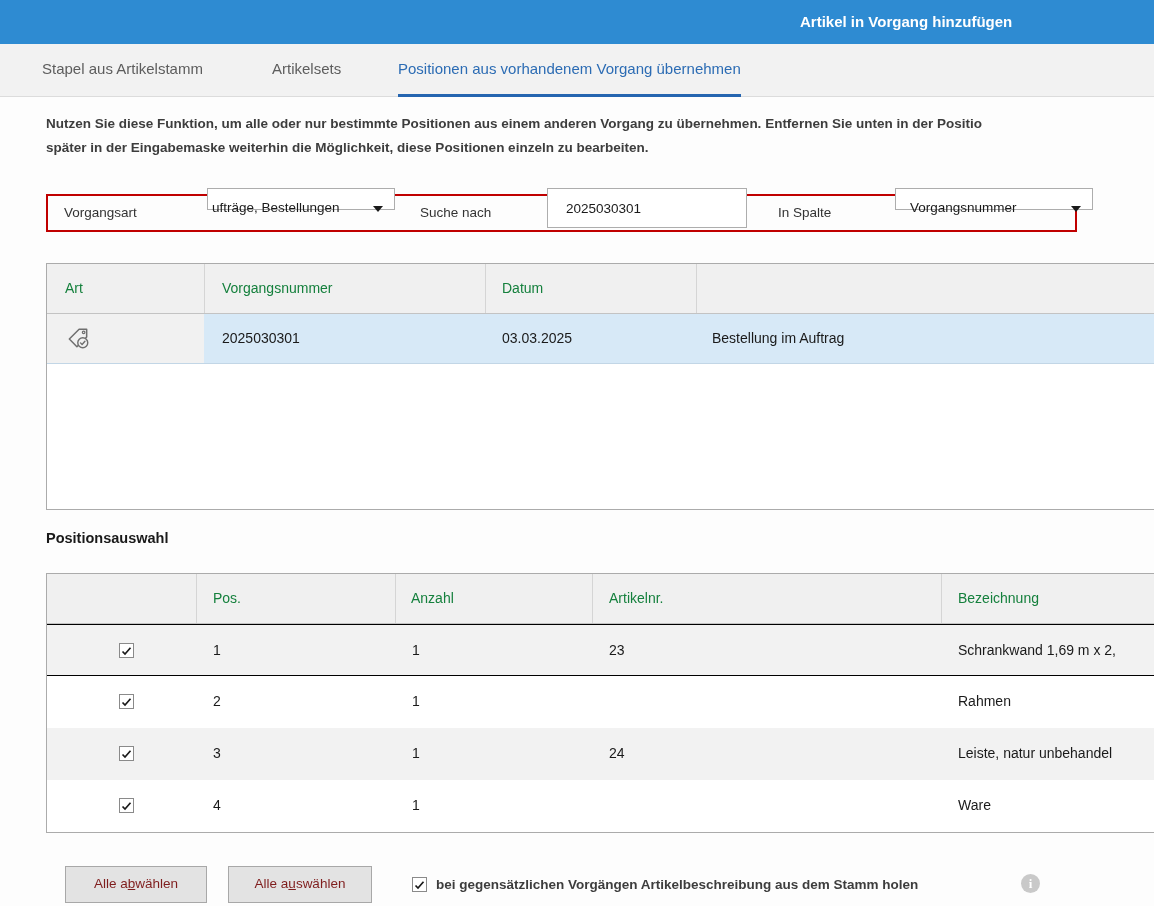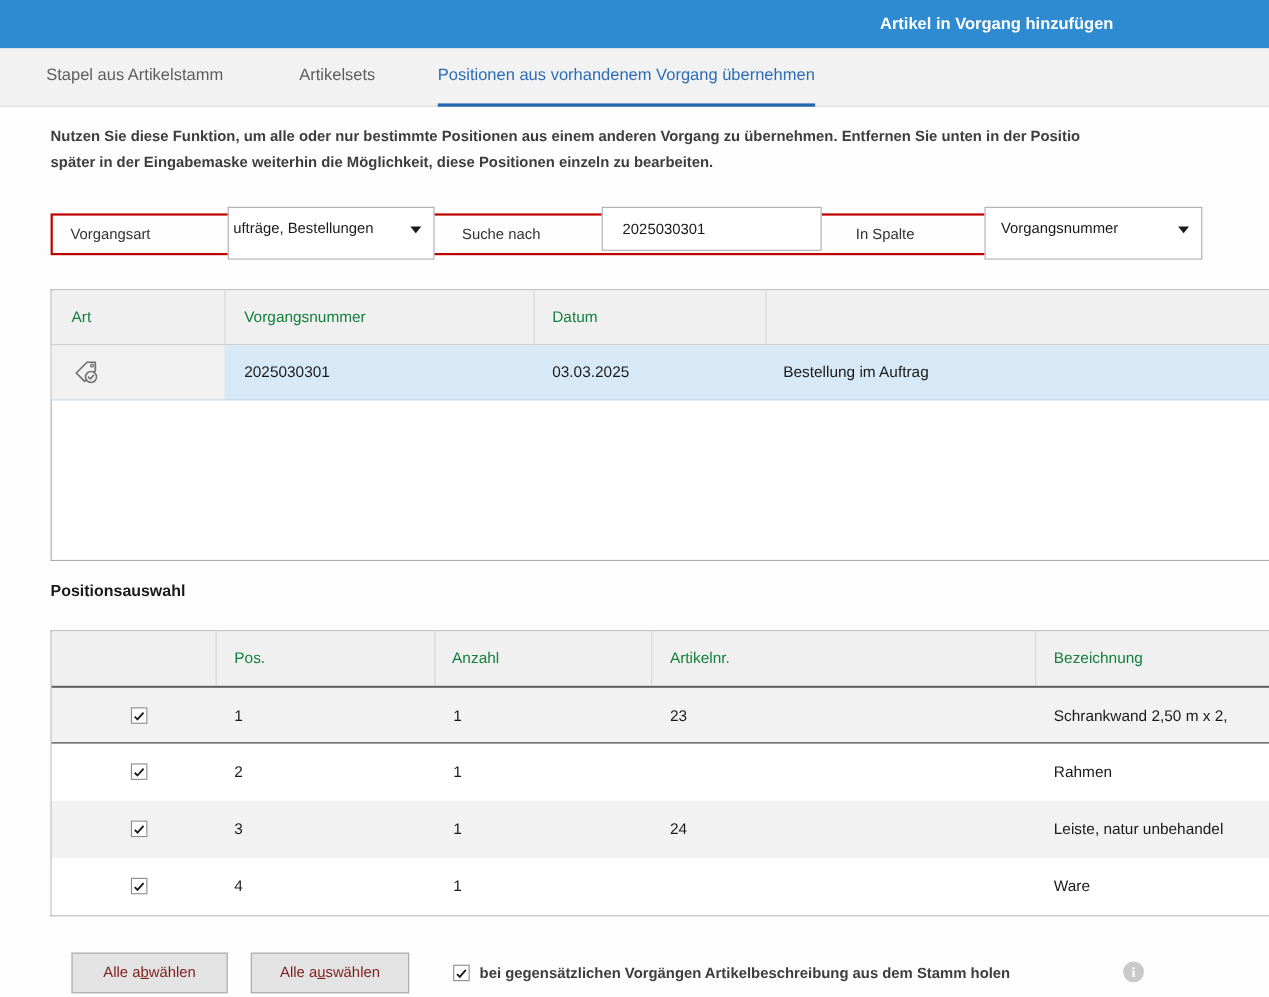--- a/index.html
+++ b/index.html
@@ -15,21 +15,21 @@
   .tab{position:absolute;top:0;height:53px;line-height:50px;font-size:15px;color:#5d5d5d;white-space:nowrap;box-sizing:border-box;border-bottom:3px solid transparent;cursor:default;}
   .tab1{left:42px;} .tab2{left:272px;} .tab3{left:398px;}
   .tab.active{color:#2c6cb4;border-bottom-color:#2565b0;}
   
   .intro{position:absolute;left:46px;top:112px;width:1120px;font-size:13.5px;font-weight:600;color:#3d3d3d;line-height:24px;}
   .intro div{white-space:nowrap;overflow:hidden;}
   
   .filter-box{position:absolute;left:46px;top:194px;width:1031px;height:38px;border:2px solid #c00000;box-sizing:border-box;}
   .flabel{position:absolute;top:194px;height:54px;line-height:38px;font-size:13.5px;color:#333;white-space:nowrap;}
   .lbl-vorgangsart{left:64px;} .lbl-suche{left:420px;} .lbl-spalte{left:778px;}
-  .fselect{position:absolute;top:188px;height:48px;background:#fff;border:1px solid #adadad;box-sizing:border-box;font-size:13.5px;color:#1a1a1a;cursor:default;}
+  .fselect{position:absolute;top:188px;height:22px;background:#fff;border:1px solid #adadad;box-sizing:border-box;font-size:13.5px;color:#1a1a1a;cursor:default;}
   .fselect .val{position:absolute;left:0;top:0;right:24px;line-height:38px;white-space:nowrap;overflow:hidden;}
   .sel-vorgangsart{left:207px;width:188px;} .sel-vorgangsart .val{padding-left:4px;}
   .sel-spalte{left:895px;width:198px;} .sel-spalte .val{padding-left:14px;}
   .dd-arrow{position:absolute;right:11px;top:17px;width:0;height:0;border-left:5px solid transparent;border-right:5px solid transparent;border-top:6px solid #1a1a1a;}
   .finput{position:absolute;left:547px;top:188px;width:200px;height:40px;background:#fff;border:1px solid #adadad;box-sizing:border-box;font-size:13.5px;color:#1a1a1a;padding:0 0 0 18px;font-family:"Liberation Sans",sans-serif;outline:none;}
   
   .table1{position:absolute;left:46px;top:263px;width:1110px;height:247px;background:#fff;border-top:1px solid #ababab;border-left:1px solid #ababab;border-bottom:1px solid #ababab;box-sizing:border-box;}
   .thead{position:absolute;left:0;top:0;width:100%;height:50px;background:#f0f0f0;border-bottom:1px solid #c3c3c3;box-sizing:border-box;}
   .hcell{position:absolute;top:0;line-height:49px;font-size:14px;color:#15803d;white-space:nowrap;}
   .t1-h0{left:18px;} .t1-h1{left:175px;} .t1-h2{left:455px;} .t1-h3{left:665px;}
@@ -136,21 +136,21 @@
 
   <div class="prow prow0 gray focus">
     <span class="checkbox">
       <svg width="13" height="13" viewBox="0 0 13 13">
           <polyline points="2.5,6.5 5,9 10.5,2.8" fill="none" stroke="#1a1a1a" stroke-width="1.7"></polyline>
         </svg>
     </span>
     <span class="pcell c-pos">1</span>
     <span class="pcell c-anz">1</span>
     <span class="pcell c-art">23</span>
-    <span class="pcell c-bez">Schrankwand 2,50 m x 2,</span>
+    <span class="pcell c-bez">Schrankwand 1,69 m x 2,</span>
   </div>
 
   <div class="prow prow1">
     <span class="checkbox">
       <svg width="13" height="13" viewBox="0 0 13 13">
           <polyline points="2.5,6.5 5,9 10.5,2.8" fill="none" stroke="#1a1a1a" stroke-width="1.7"></polyline>
         </svg>
     </span>
     <span class="pcell c-pos">2</span>
     <span class="pcell c-anz">1</span>

